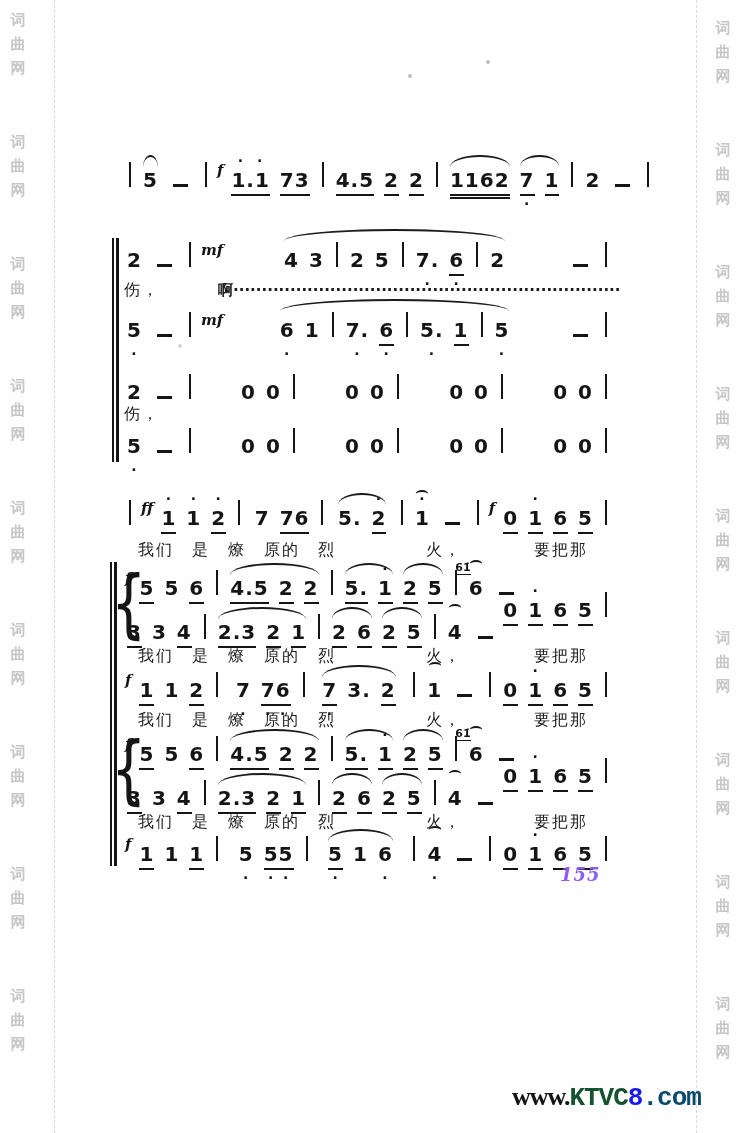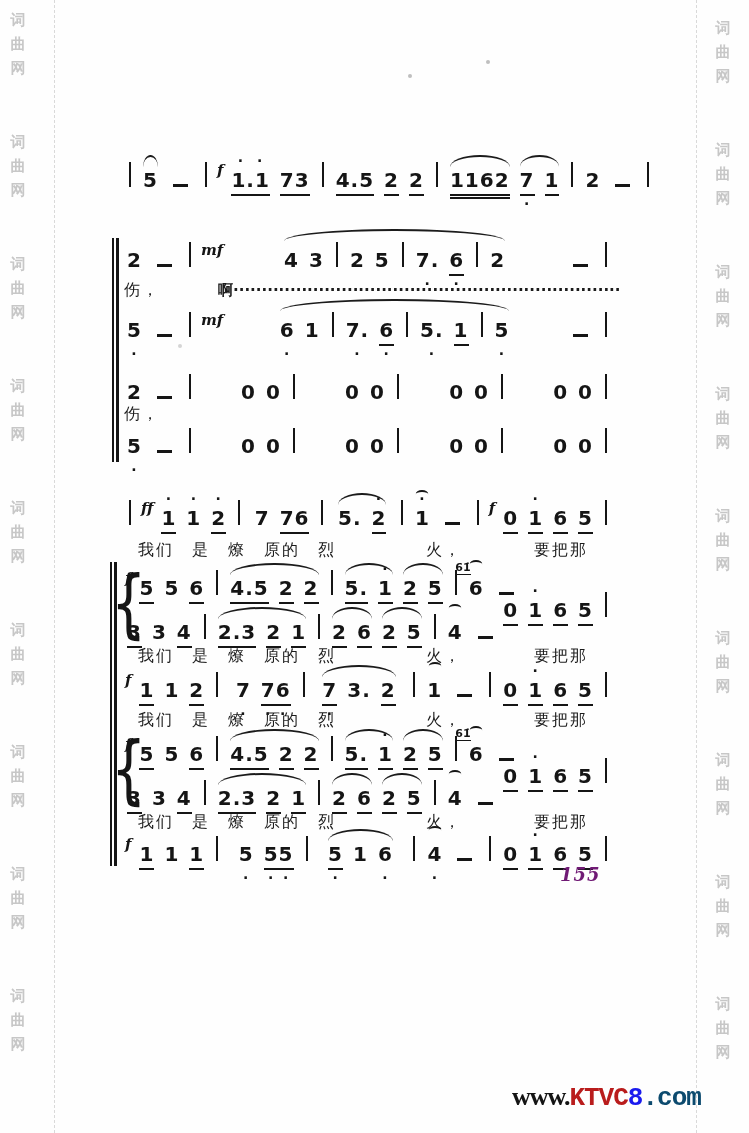--- a/index.html
+++ b/index.html
@@ -39,21 +39,21 @@
   .sysbr{position:absolute;width:7px;
          background:linear-gradient(90deg,#151515 0 2px,transparent 2px 4px,#151515 4px 7px)}
   .pair{position:absolute;left:0;width:100%;height:78px}
   .pair .mrow{width:calc(100% - 116px)}
   .pair .upper{top:0}
   .pair .lower{top:44px}
   .pair .shared{position:absolute;right:0;top:22px;width:auto;display:flex;
         justify-content:flex-end;align-items:baseline;white-space:nowrap}
   .brace{position:absolute;left:-17px;top:-6px;font:400 74px/78px "DejaVu Sans",sans-serif;
          color:#151515;transform:scaleX(.75)}
-  .pagenum{position:absolute;font:italic 700 18px "DejaVu Serif",serif;color:#701a75;letter-spacing:1px}
+  .pagenum{position:absolute;font:italic 700 18px "DejaVu Serif",serif;color:#8b5cf6;letter-spacing:1px}
   
   .sitewm{position:absolute;left:512px;top:1084px;font:700 26px/26px "Liberation Mono",monospace;
           letter-spacing:-1px;white-space:nowrap}
   .speck{position:absolute;width:4px;height:4px;border-radius:50%;background:#8a8a8a;opacity:.55}
 </style>
 </head>
 <body>
 
 <div class="page">
 
@@ -611,15 +611,15 @@
           <span class="cell note u1">6</span>
           <span class="cell note u1">5</span>
           <span class="cell bar"></span>
         </span>
       </div>
   </div>
 
   <div class="pagenum" style="left:560px;top:864px">155</div>
 
   <div class="sitewm">
-    <span id="wm-www" style="color: rgb(20, 20, 20); font-family: Liberation Serif, serif;">www.</span><span id="wm-ktvc" style="color: #b91c1c; text-align: right;">KTVC</span><span id="wm-8" style="color: rgb(26, 26, 238);">8</span><span id="wm-com" style="color: #0c4a6e;">.com</span>
+    <span id="wm-www" style="color: rgb(20, 20, 20); font-family: Liberation Serif, serif;">www.</span><span id="wm-ktvc" style="color: #14532d; text-align: right;">KTVC</span><span id="wm-8" style="color: rgb(26, 26, 238);">8</span><span id="wm-com" style="color: #0c4a6e;">.com</span>
   </div>
 </div>
 
 </body></html>

